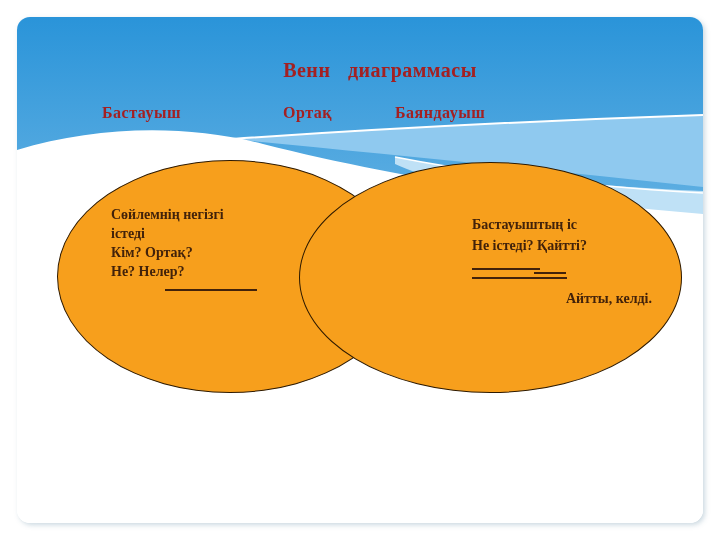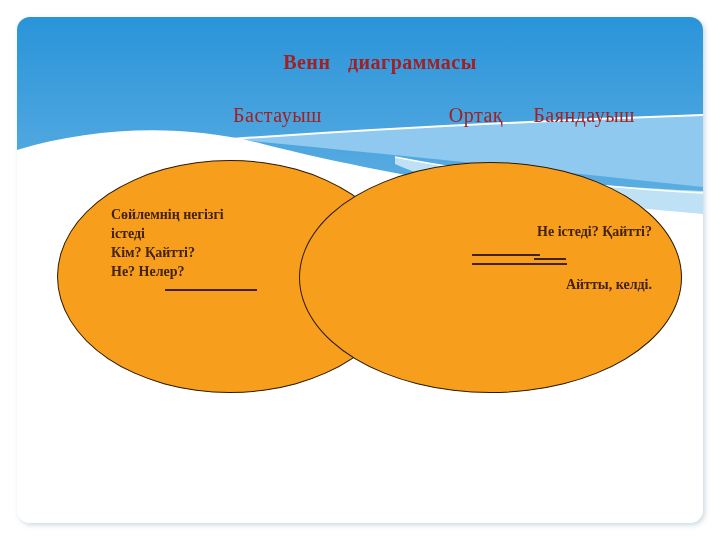--- a/index.html
+++ b/index.html
@@ -8,47 +8,47 @@
     background:#ffffff;
     font-family:"Liberation Serif","DejaVu Serif",serif;
   }
   .slide{
     position:absolute;left:17px;top:17px;width:686px;height:506px;
     border-radius:13px;overflow:hidden;background:#ffffff;
     box-shadow:2px 2px 5px rgba(110,145,170,0.35);
   }
   .bg-svg{position:absolute;left:0;top:0;width:686px;height:506px;}
   .slide-title{
-    position:absolute;left:40px;right:0;top:34px;text-align:center;
+    position:absolute;left:40px;right:0;top:42px;text-align:center;
     font-size:20px;font-weight:bold;color:#A32022;word-spacing:12px;
     letter-spacing:0.5px;
   }
   .col-header{
-    position:absolute;top:87px;width:220px;text-align:right;
-    font-size:20px;font-weight:normal;color:#A32022;letter-spacing:0.5px;
+    position:absolute;top:87px;width:220px;text-align:left;
+    font-size:16px;font-weight:bold;color:#A32022;letter-spacing:0.5px;
   }
   .col-header.c0{left:85px;}
   .col-header.c1{left:266px;}
-  .col-header.c2{left:398px;}
+  .col-header.c2{left:378px;}
   .ellipse{
     position:absolute;border-radius:50%;
     background:#F79F1C;border:1px solid #2E1A00;
     box-sizing:border-box;
   }
   .ellipse.left{left:40px;top:143px;width:346px;height:233px;z-index:1;}
   .ellipse.right{left:282px;top:145px;width:383px;height:231px;z-index:2;}
   .etext{
     position:absolute;z-index:5;color:#42220a;font-weight:bold;
     font-size:14px;line-height:19px;
   }
   .etext.left-block{left:94px;top:188px;width:200px;}
   .etext.right-block{left:455px;top:198px;width:180px;text-align:left;line-height:20px;}
   .rule-center{width:92px;border-top:2px solid #42220a;margin:8px auto 0 auto;height:0;}
   .left-example{margin-top:9px;}
-  .rb-questions{margin-top:7px;text-align:right;}
+  .rb-questions{margin-top:1px;}
   .rule1{width:68px;border-top:2px solid #42220a;height:0;margin-top:12px;}
   .rule-seg{width:32px;border-top:2px solid #42220a;height:0;margin-left:62px;margin-top:2px;}
   .rule2{width:95px;border-top:2px solid #42220a;height:0;margin-top:3px;}
   .right-example{margin-top:10px;text-align:right;}
 </style>
 </head>
 <body>
 
 <div class="canvas">
   <div class="slide">
@@ -74,26 +74,27 @@
     <div class="col-header c0">Бастауыш</div>
     <div class="col-header c1">Ортақ</div>
     <div class="col-header c2">Баяндауыш</div>
 
     <div class="ellipse left"></div>
     <div class="ellipse right"></div>
 
     <div class="etext left-block">
       <div>Сөйлемнің негізгі</div>
       <div>істеді</div>
-      <div>Кім? Қайтті?</div>
+      <div>Кім? Ортақ?</div>
       <div>Не? Нелер?</div>
       <div class="rule-center"></div>
     </div>
 
     <div class="etext right-block">
+      <div>Бастауыштың іс</div>
       <div class="rb-questions">Не істеді? Қайтті?</div>
       <div class="rule1"></div>
       <div class="rule-seg"></div>
       <div class="rule2"></div>
       <div class="right-example">Айтты, келді.</div>
     </div>
 
   </div>
 </div>
 

